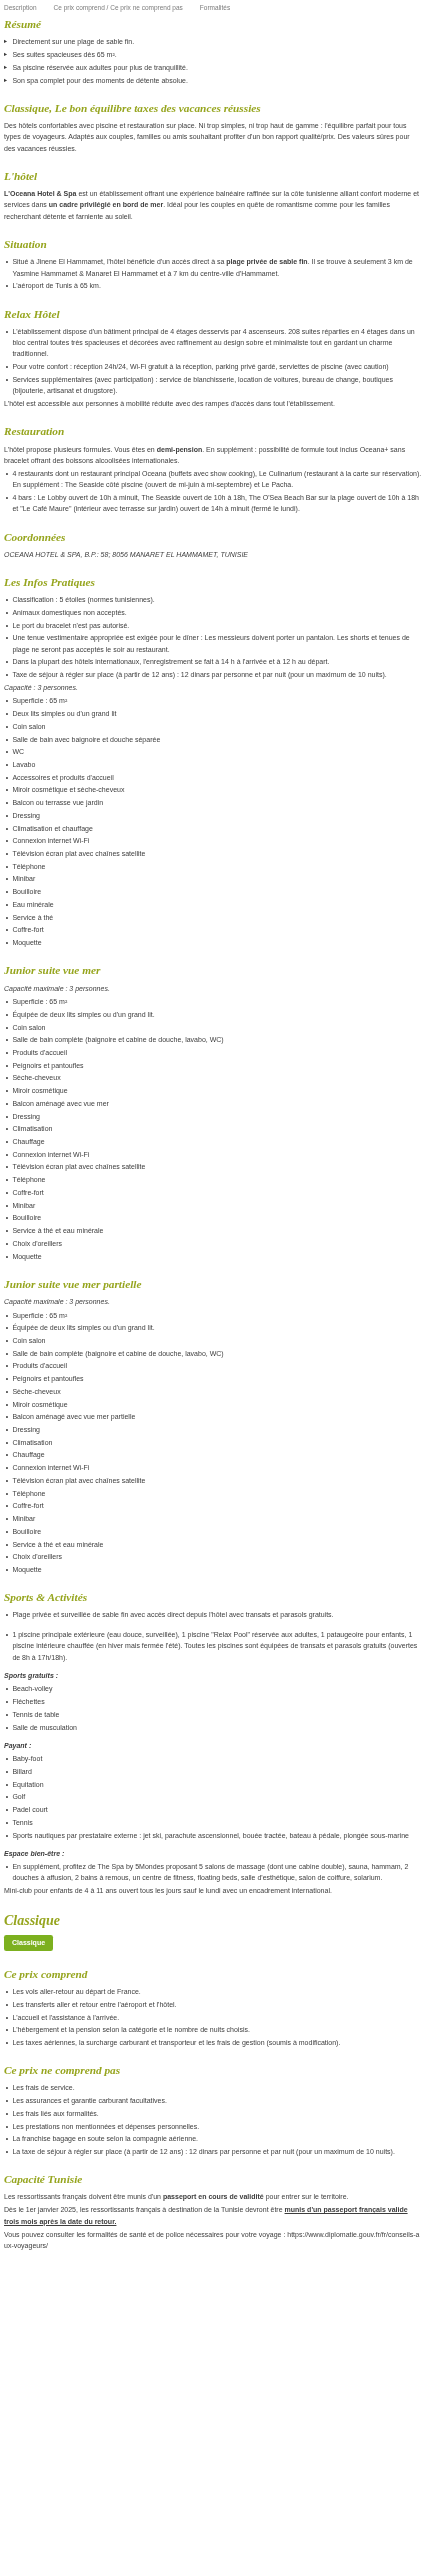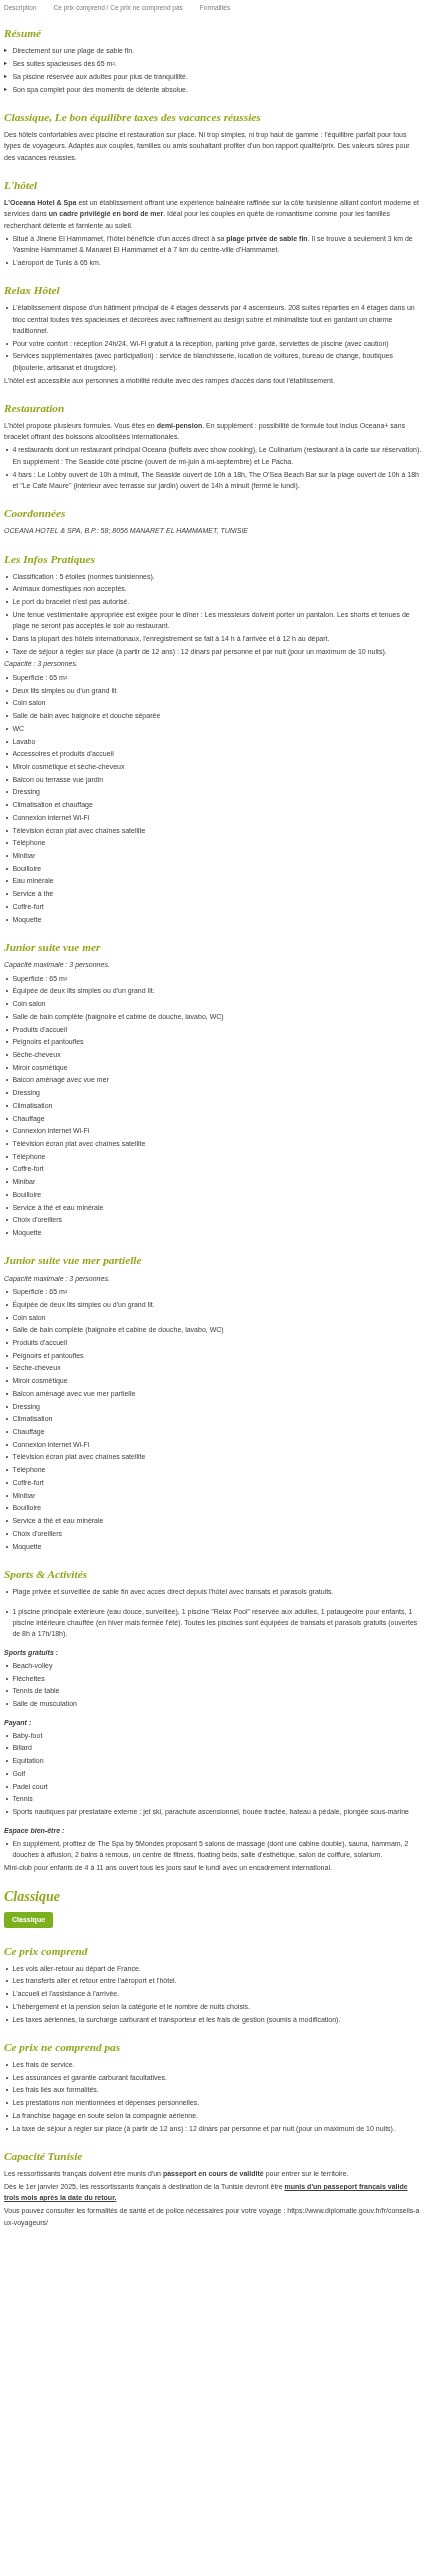--- a/index.html
+++ b/index.html
@@ -26,21 +26,21 @@
   
   .h{
     font-family:"Liberation Serif", serif;
     font-style:italic;
     font-weight:bold;
     color:var(--green);
     font-size:11.3px;
     line-height:1.25;
     margin:15px 0 5px 0;
   }
-  .topnav + section .h{margin-top:9px;}
+  .topnav + section .h{margin-top:0;}
   .hx{font-size:14px;margin-bottom:3.4px;}
 
   .para{margin:1.7px 0;}
   .cap{font-style:italic;margin:0.6px 0 2.3px 0;}
   .addr{font-style:italic;}
   .sub{font-weight:bold;font-style:italic;margin:7.3px 0 1.7px 0;}
 
   ul{list-style:none;}
   .li{position:relative;padding-left:8.4px;margin:1.4px 0;}
   ul.dots .li::before{content:"•";position:absolute;left:1.7px;top:0;}
@@ -89,20 +89,21 @@
     <h2 class="h">Classique, Le bon équilibre taxes des vacances réussies</h2>
     <p class="para">Des hôtels confortables avec piscine et restauration sur place. Ni trop simples, ni trop haut de gamme : l'équilibre parfait pour tous types de voyageurs. Adaptés aux couples, familles ou amis souhaitant profiter d'un bon rapport qualité/prix. Des valeurs sûres pour des vacances réussies.</p>
   </section>
 
   <section>
     <h2 class="h">L'hôtel</h2>
     <p class="para"><span class="b">L'Oceana Hotel &amp; Spa</span><span> est un établissement offrant une expérience balnéaire raffinée sur la côte tunisienne alliant confort moderne et services dans </span><span class="b">un cadre privilégié en bord de mer</span><span>. Idéal pour les couples en quête de romantisme comme pour les familles recherchant détente et farniente au soleil.</span></p>
   </section>
 
   <section>
+    <h2 class="h">Situation</h2>
     <ul class="dots">
 
     <li class="li"><span>Situé à Jinene El Hammamet, l'hôtel bénéficie d'un accès direct à sa </span><span class="b">plage privée de sable fin</span><span>. Il se trouve à seulement 3 km de Yasmine Hammamet &amp; Manaret El Hammamet et à 7 km du centre-ville d'Hammamet.</span></li>
         <li class="li">L'aéroport de Tunis à 65 km.</li>
       </ul>
   </section>
 
   <section>
     <h2 class="h">Relax Hôtel</h2>
     <ul class="dots">

